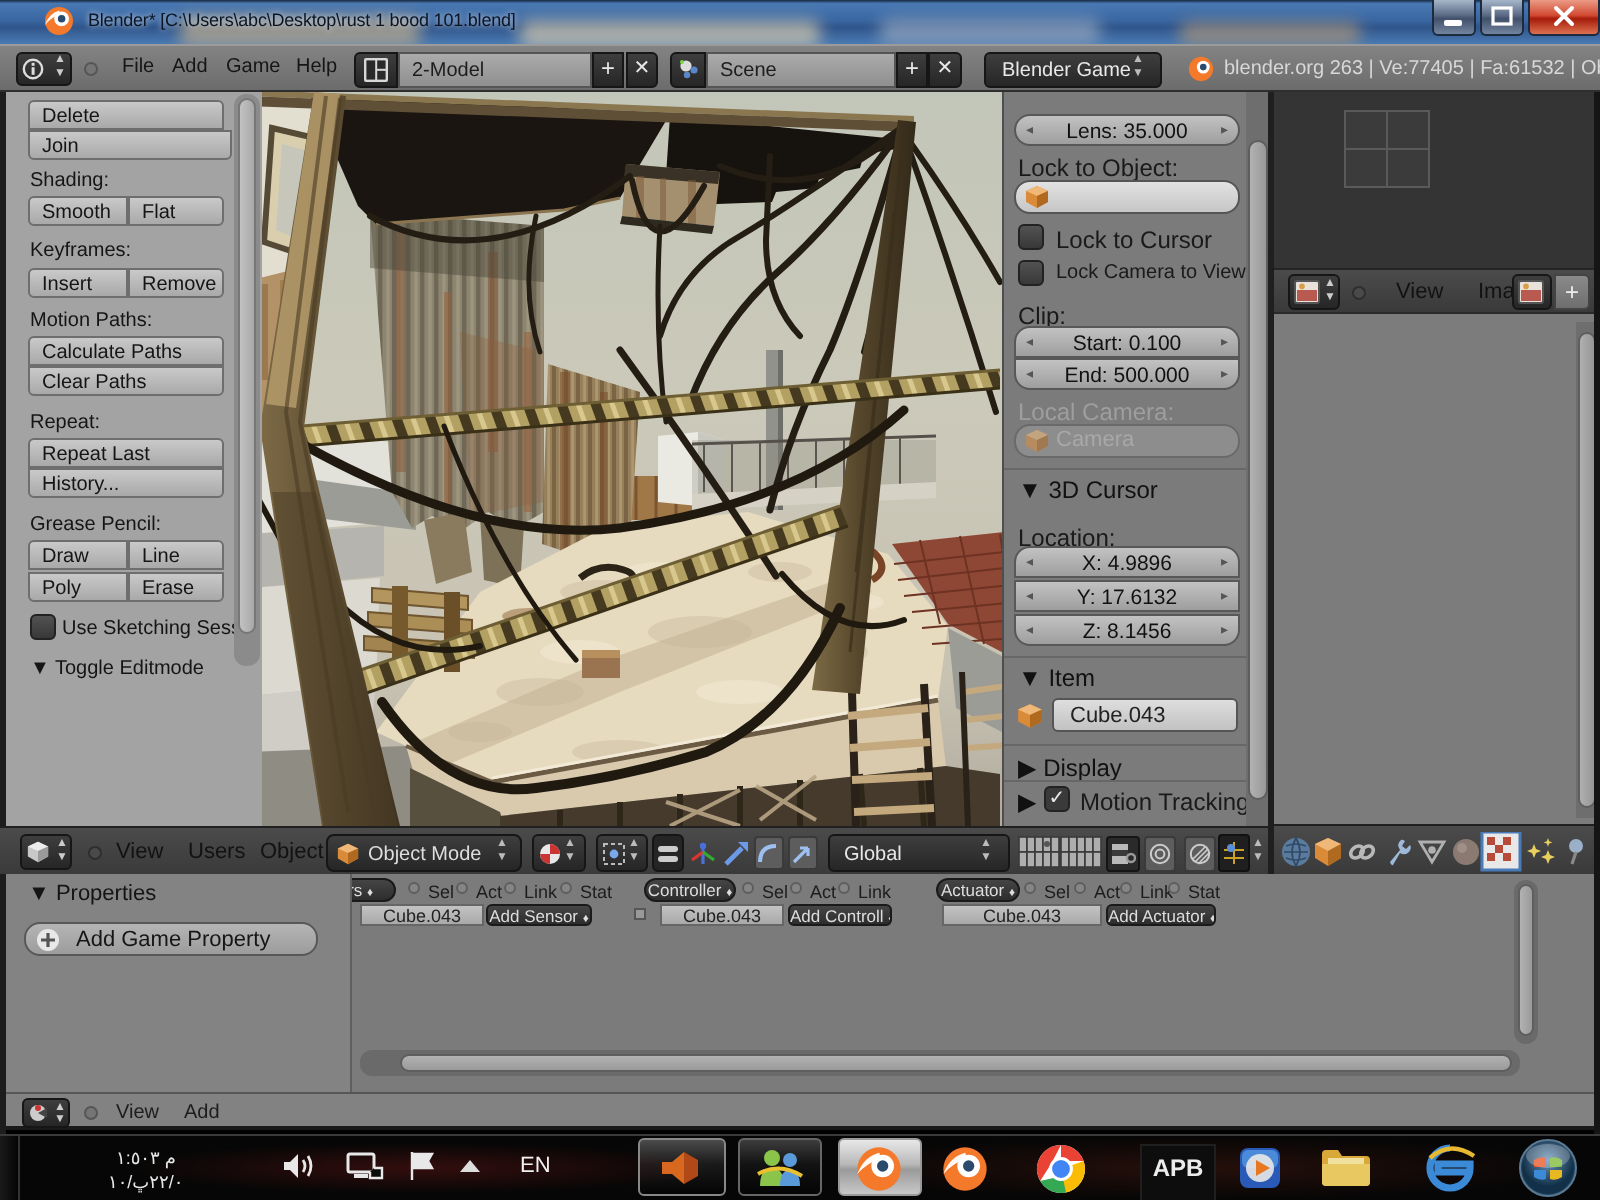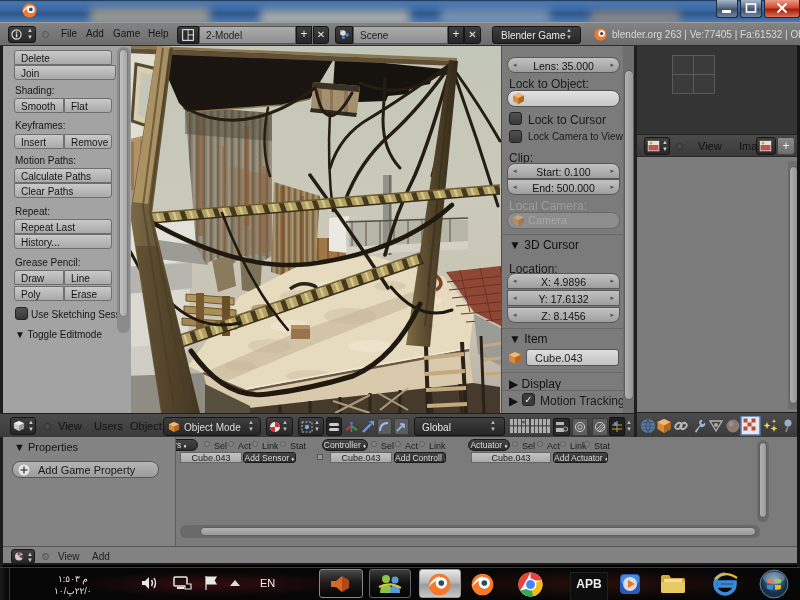--- a/index.html
+++ b/index.html
@@ -54,20 +54,21 @@
   <div class="blob" style="left:90px;top:8px;width:120px;height:16px;background:#b8a98e;"></div>
   <div class="blob" style="left:260px;top:10px;width:150px;height:14px;background:#cfc6ae;"></div>
   <div class="blob" style="left:440px;top:9px;width:110px;height:14px;background:#8fa3bd;"></div>
   <div class="blob" style="left:590px;top:11px;width:90px;height:12px;background:#a8947c;"></div>
   <svg class="abs" style="left:22px;top:3px" width="15" height="15" viewBox="0 0 15 15">
     <circle cx="7.5" cy="7.5" r="7" fill="#f4792b"></circle>
     <circle cx="8.8" cy="6.4" r="3.7" fill="#fff"></circle>
     <circle cx="8.8" cy="6.4" r="1.9" fill="#2a4b6e"></circle>
     <path d="M0.5 9.5 Q3.5 5.5 8 4.2 L7.6 2.2 Q2.5 3.5 0.5 9.5z" fill="#fff" opacity=".95"></path>
   </svg>
+  <div id="ttext">Blender* [C:\Users\abc\Desktop\rust 1 bood 101.blend]</div>
   <div class="capbtn" style="left:716px;width:22px;border-radius:0 0 3px 3px;background:linear-gradient(#a6b6ca,#5a6a84 45%,#41516b 55%,#73849e);"><svg width="10" height="16">
         <rect x="0" y="10" width="9" height="3" rx="1" fill="#fff"></rect>
       </svg></div>
   <div class="capbtn" style="left:740px;width:22px;border-radius:0 0 3px 3px;background:linear-gradient(#a6b6ca,#5a6a84 45%,#41516b 55%,#73849e);"><svg width="12" height="16">
         <rect x="1.5" y="4" width="9" height="8" fill="none" stroke="#fff" stroke-width="1.6"></rect>
       </svg></div>
   <div class="capbtn" style="left:764px;width:36px;border-radius:0 0 3px 3px;background:linear-gradient(#eb9a86,#d14a32 45%,#a61c0a 55%,#dd7050);"><svg width="14" height="16">
         <path d="M3 4 L11 12 M11 4 L3 12" stroke="#fff" stroke-width="2" stroke-linecap="round"></path>
       </svg></div>
 </div>

